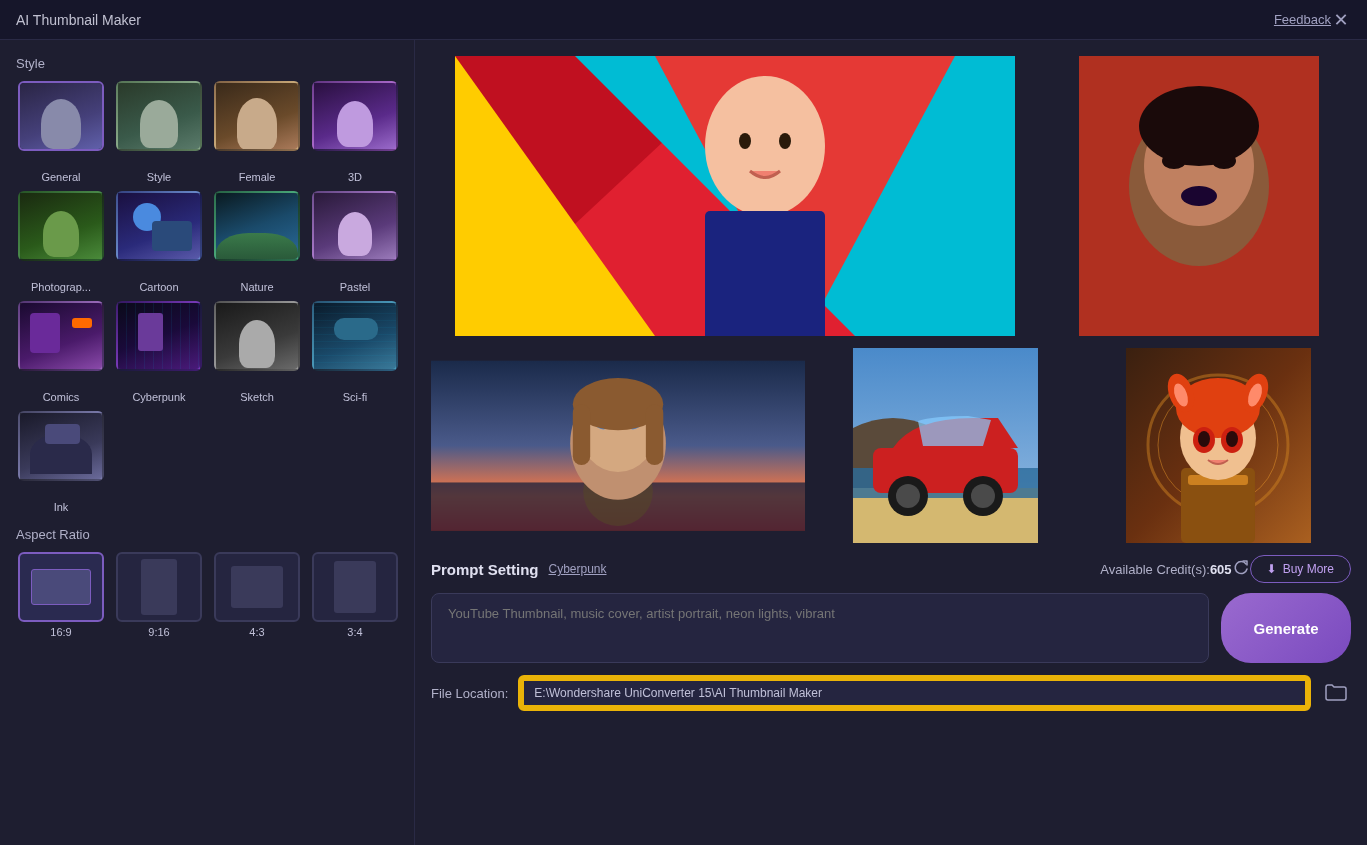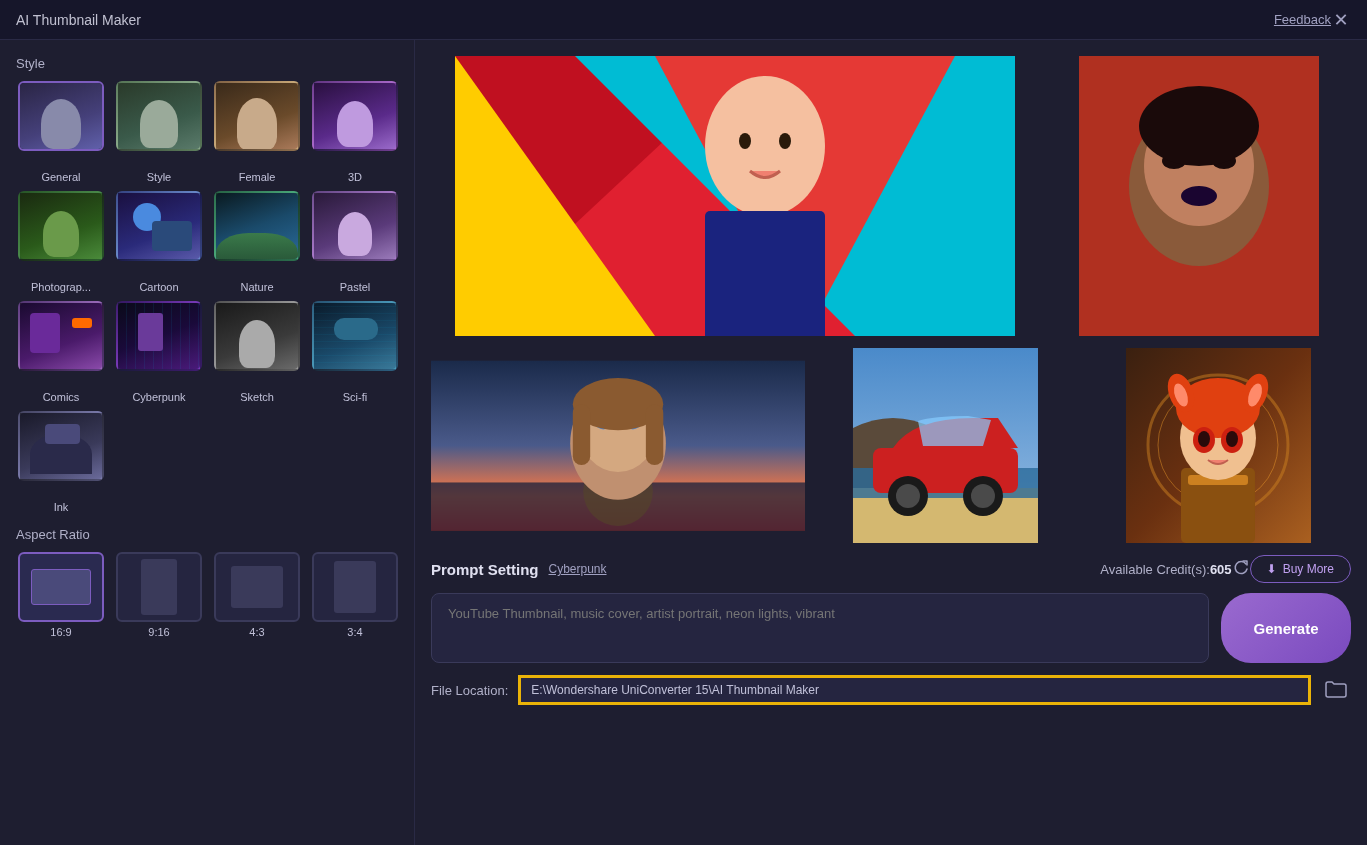--- a/index.html
+++ b/index.html
@@ -277,24 +277,24 @@
       gap: 10px;
       flex-shrink: 0;
     }
     .file-location-label {
       color: #b0b0c8;
       font-size: 13px;
       white-space: nowrap;
     }
     .file-location-select {
       background: #252540;
-      border: 3px solid #eab308;
+      border: 6px solid #eab308;
       color: #c0c0d8;
       padding: 5px 10px;
-      border-radius: 0;
+      border-radius: 6px;
       font-size: 12px;
       flex: 1;
       appearance: none;
       -webkit-appearance: none;
       cursor: pointer;
     }
     .folder-icon-btn {
       width: 30px;
       height: 30px;
       display: flex;

